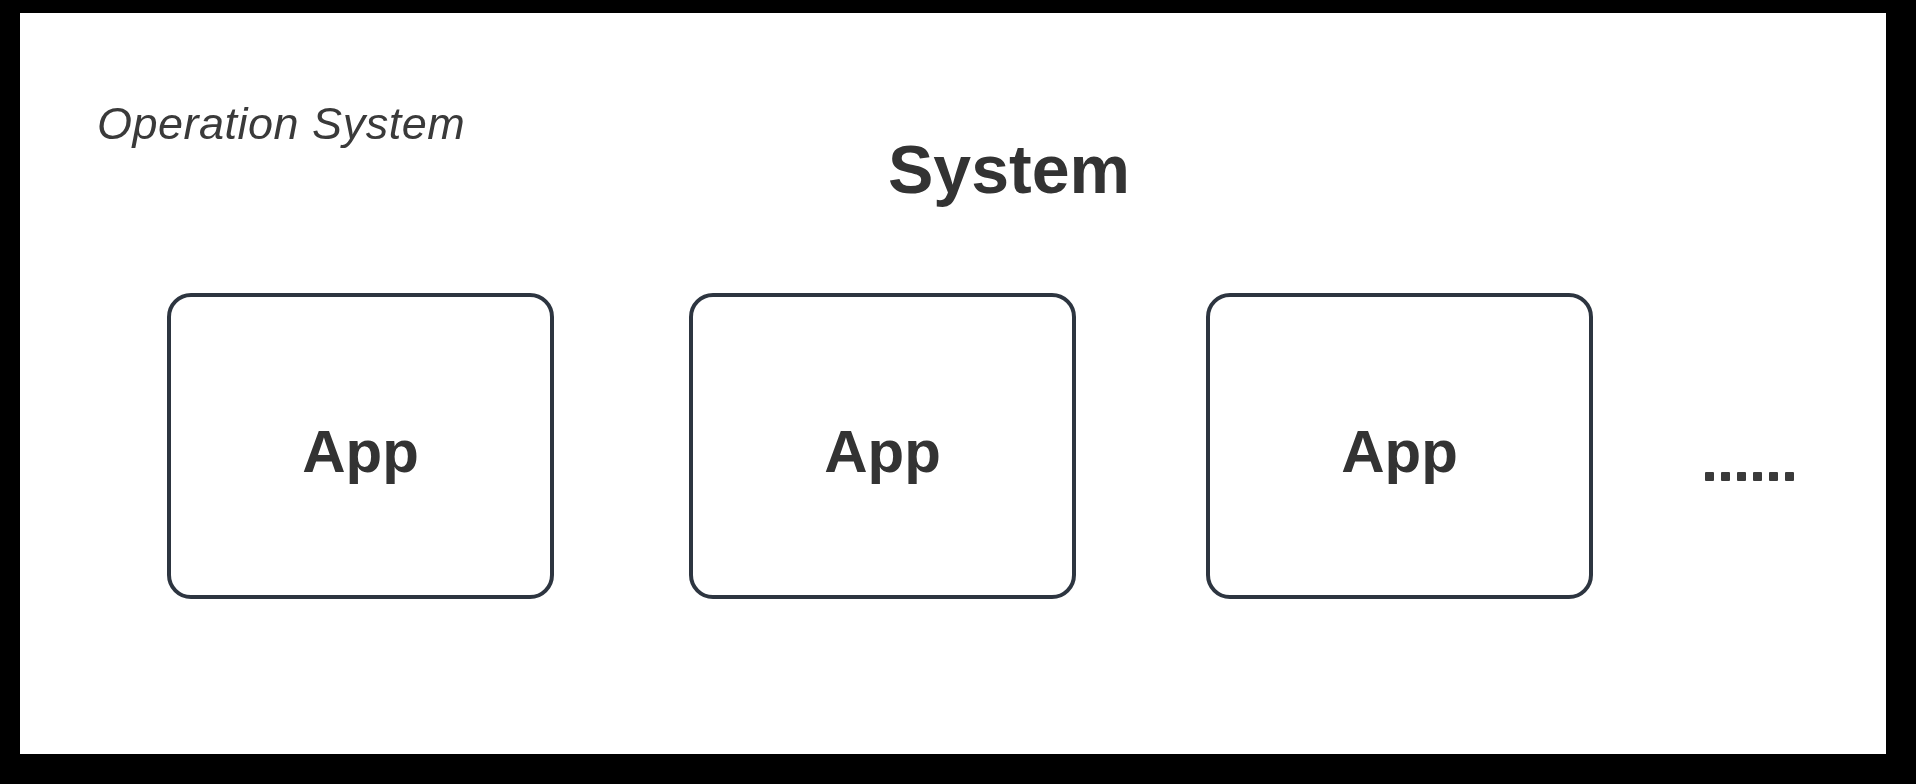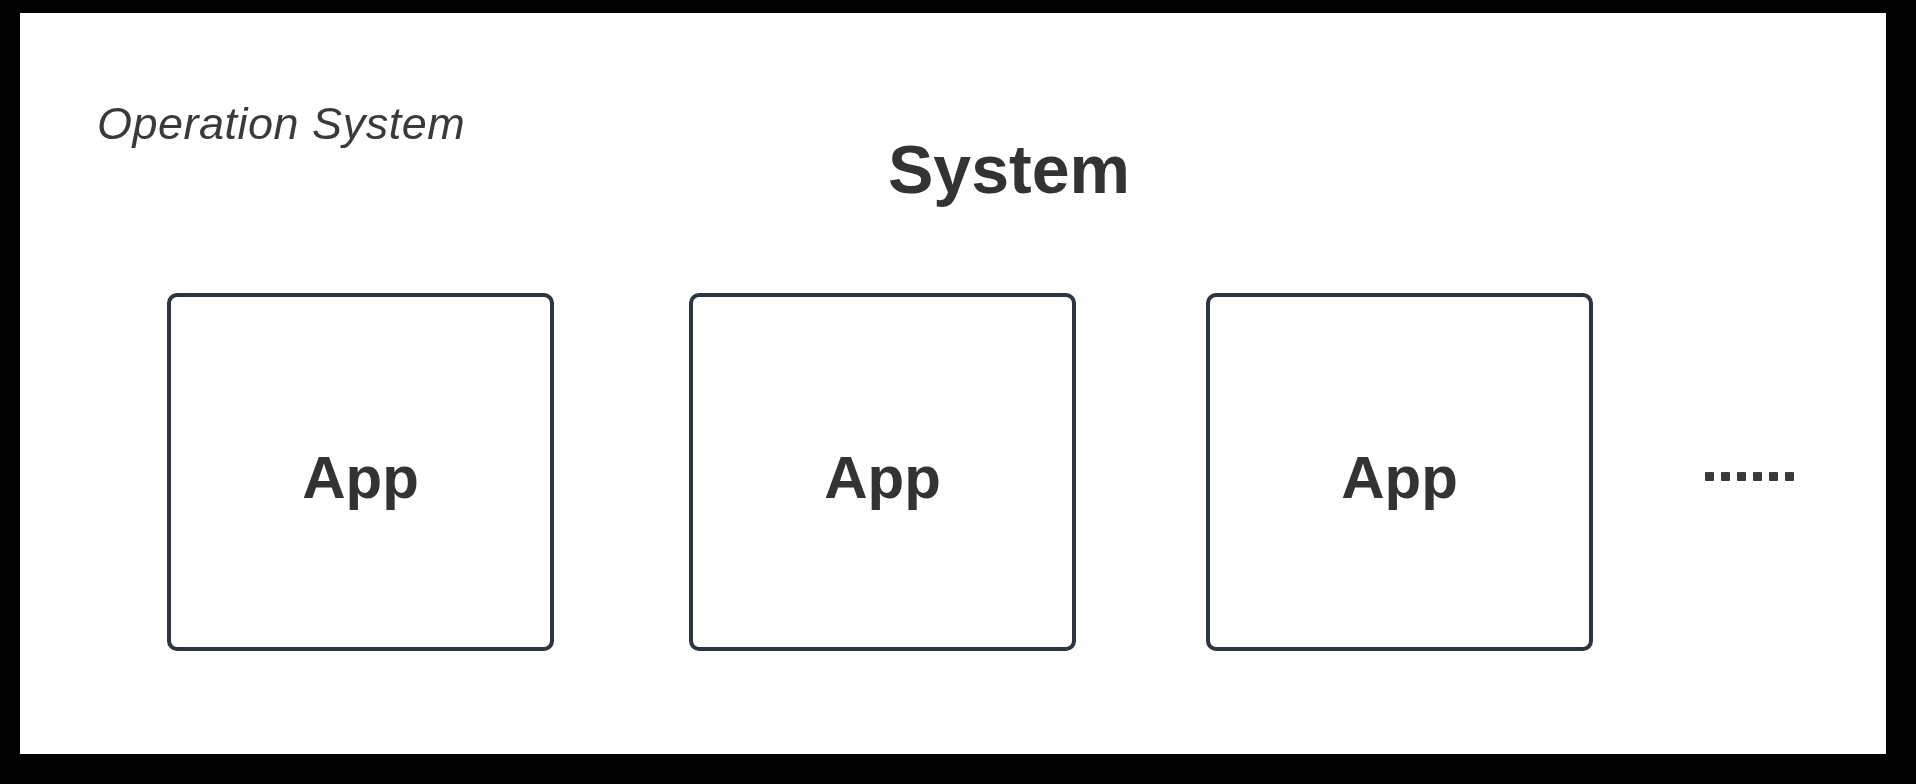--- a/index.html
+++ b/index.html
@@ -43,24 +43,24 @@
     font-size: 68px;
     font-weight: 700;
     color: #333333;
     white-space: nowrap;
     line-height: 1;
   }
   .app-box {
     position: absolute;
     top: 280px;
     width: 387px;
-    height: 358px;
+    height: 306px;
     box-sizing: border-box;
     border: 4px solid #2d3540;
-    border-radius: 10px;
+    border-radius: 24px;
     background: #ffffff;
     display: flex;
     align-items: center;
     justify-content: center;
   }
   .app-box.box-1 { left: 147px; }
   .app-box.box-2 { left: 669px; }
   .app-box.box-3 { left: 1186px; }
   .app-label {
     font-size: 60px;

